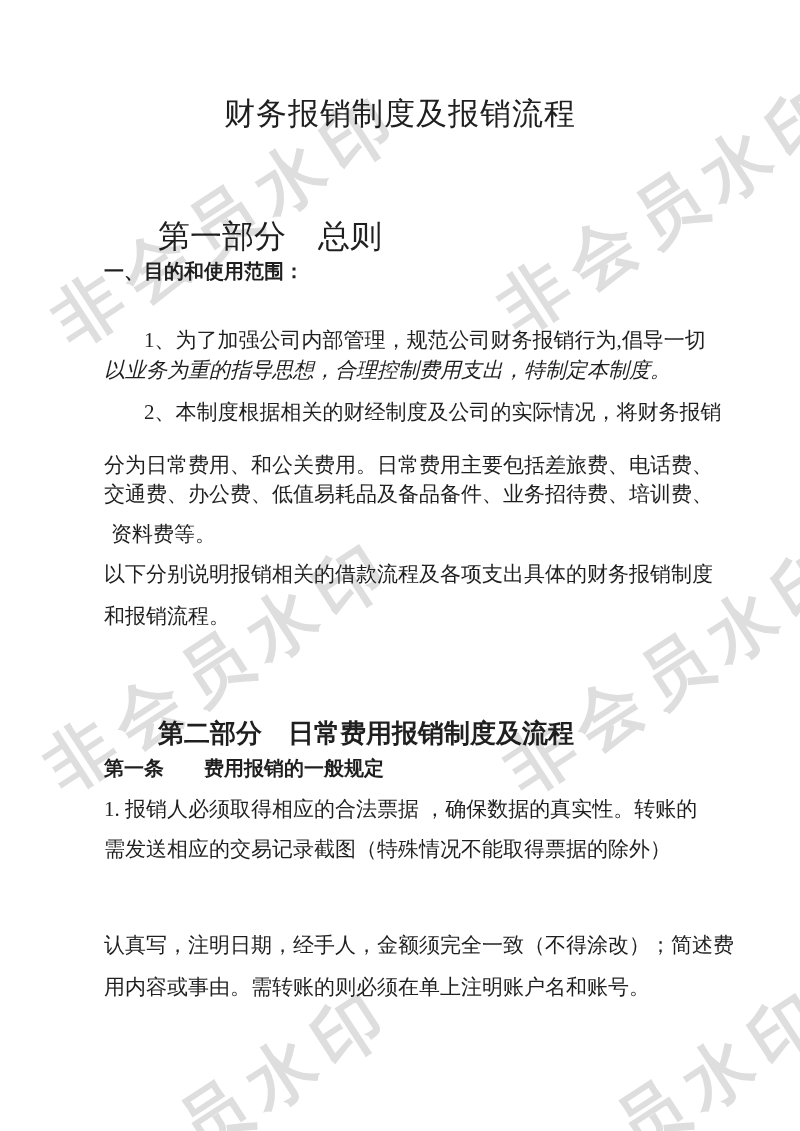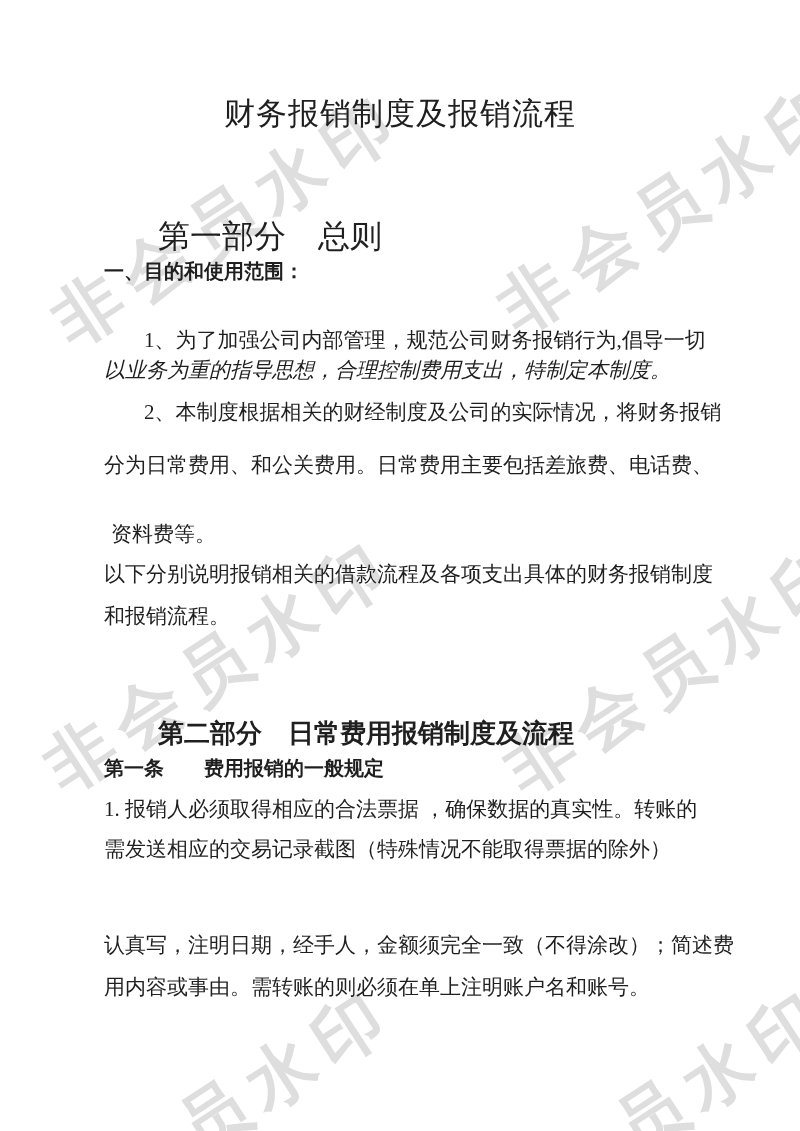--- a/index.html
+++ b/index.html
@@ -99,20 +99,21 @@
   <div class="text-layer">
     <div class="doc-title">财务报销制度及报销流程</div>
 
     <div class="line sec-serif" style="left:158px; top:217px;">第一部分　总则</div>
     <div class="line h-bold" style="left:104px; top:259px;">一、目的和使用范围：</div>
 
     <div class="line" style="left:144px; top:308px;margin-top:20px;">1、为了加强公司内部管理，规范公司财务报销行为,倡导一切</div>
     <div class="line" style="left:104px; top:358px;font-style:italic;">以业务为重的指导思想，合理控制费用支出，特制定本制度。</div>
     <div class="line" style="left:144px; top:400px;">2、本制度根据相关的财经制度及公司的实际情况，将财务报销</div>
     <div class="line" style="left:104px; top:441px;margin-top:12px;">分为日常费用、和公关费用。日常费用主要包括差旅费、电话费、</div>
+    <div class="line" style="left:104px; top:482px;">交通费、办公费、低值易耗品及备品备件、业务招待费、培训费、</div>
     <div class="line" style="left:111px; top:522px;">资料费等。</div>
     <div class="line" style="left:104px; top:562px;">以下分别说明报销相关的借款流程及各项支出具体的财务报销制度</div>
     <div class="line" style="left:104px; top:604px;">和报销流程。</div>
 
     <div class="line sec-bold" style="left:158px; top:712px;">第二部分　日常费用报销制度及流程</div>
     <div class="line h-bold" style="left:104px; top:756px;">第一条　　费用报销的一般规定</div>
 
     <div class="line" style="left:104px; top:797px;text-align:center;">1. 报销人必须取得相应的合法票据 ，确保数据的真实性。转账的</div>
     <div class="line" style="left:104px; top:837px;">需发送相应的交易记录截图（特殊情况不能取得票据的除外）</div>
     <div class="line" style="left:104px; top:933px;">认真写，注明日期，经手人，金额须完全一致（不得涂改）；简述费</div>

